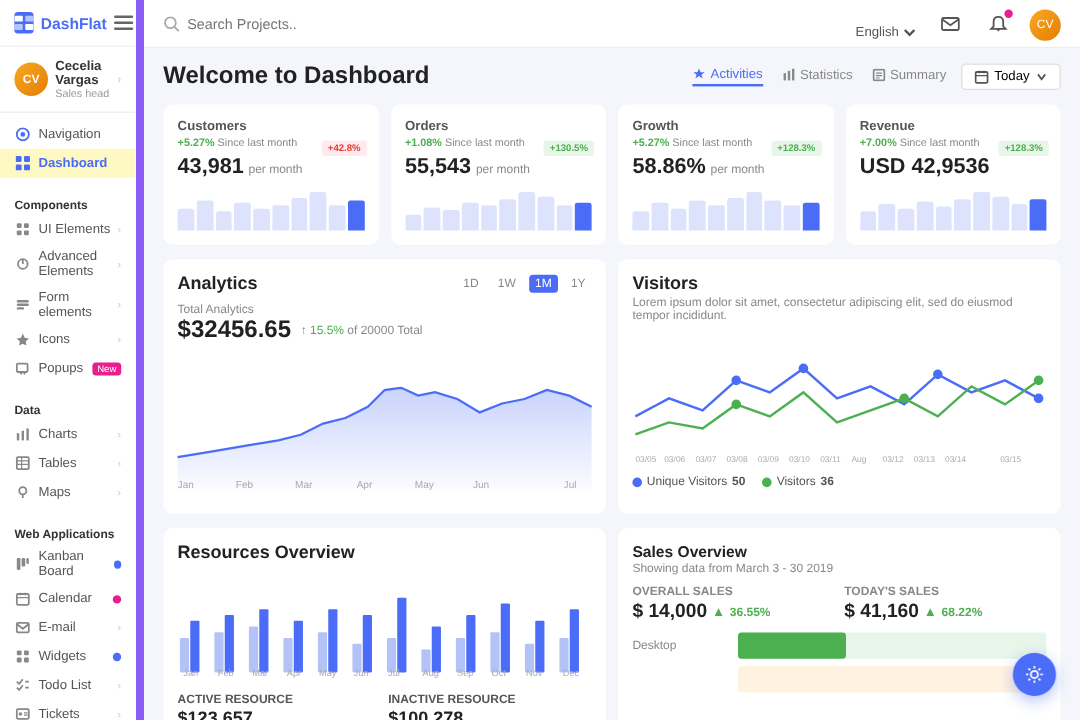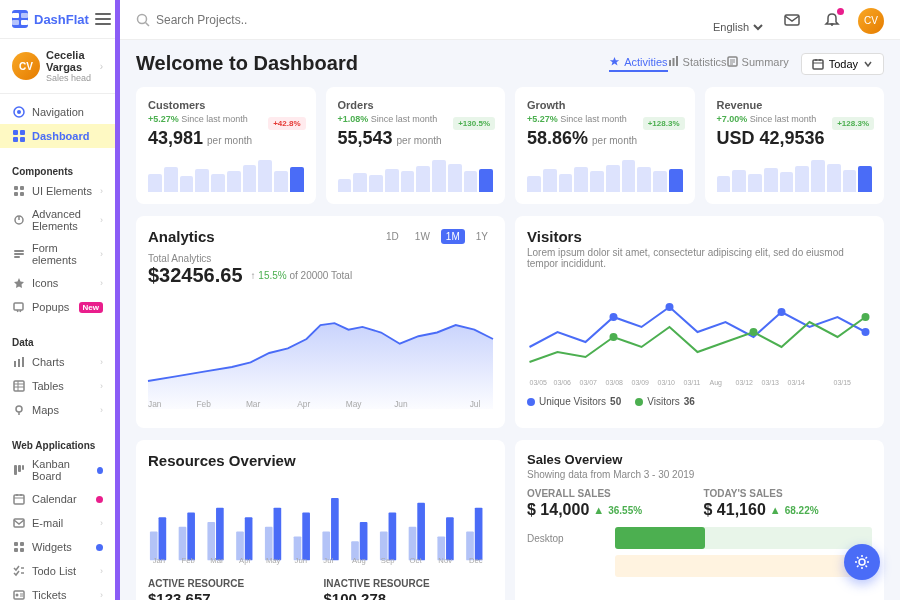--- a/index.html
+++ b/index.html
@@ -1,19 +1,19 @@
 <!DOCTYPE html>
 <html><head>
   <meta charset="utf-8">
   <style>
     * { box-sizing: border-box; margin: 0; padding: 0; }
     body { font-family: -apple-system, BlinkMacSystemFont, 'Segoe UI', sans-serif; background: #f4f6fb; display: flex; height: 600px; overflow: hidden; font-size: 12px; }
 
     
-    .sidebar { width: 120px; background: #fff; border-right: 5px solid #8b5cf6; display: flex; flex-direction: column; height: 600px; overflow-y: auto; flex-shrink: 0; }
+    .sidebar { width: 120px; background: #fff; border-right: 7px solid #8b5cf6; display: flex; flex-direction: column; height: 600px; overflow-y: auto; flex-shrink: 0; }
     .sidebar-logo { padding: 10px 12px; display: flex; align-items: center; gap: 6px; border-bottom: 1px solid #eee; }
     .logo-icon { width: 28px; height: 18px; background: #4a6cf7; border-radius: 3px; display: flex; align-items: center; justify-content: center; }
     .logo-text { font-size: 13px; font-weight: 700; color: #4a6cf7; }
     .hamburger { margin-left: auto; display: flex; flex-direction: column; gap: 3px; cursor: pointer; }
     .hamburger span { width: 16px; height: 2px; background: #666; border-radius: 1px; display: block; }
     .sidebar-user { padding: 10px 12px; display: flex; align-items: center; gap: 6px; border-bottom: 1px solid #eee; }
     .avatar { width: 28px; height: 28px; border-radius: 50%; background: linear-gradient(135deg, #f9a825, #e57c00); display: flex; align-items: center; justify-content: center; color: white; font-size: 10px; font-weight: 700; flex-shrink: 0; }
     .user-info .name { font-size: 11px; font-weight: 600; color: #333; }
     .user-info .role { font-size: 9px; color: #999; }
     .chevron-right { color: #ccc; font-size: 10px; margin-left: auto; }
@@ -21,39 +21,39 @@
     .sidebar-section { padding: 6px 0; }
     .sidebar-item { padding: 5px 12px; display: flex; align-items: center; gap: 6px; cursor: pointer; position: relative; }
     .sidebar-item.active { background: #fef9c3; }
     .sidebar-item.active .item-label { color: #4a6cf7; font-weight: 600; }
     .sidebar-item .item-icon { width: 14px; height: 14px; flex-shrink: 0; display: flex; align-items: center; justify-content: center; }
     .sidebar-item .item-label { font-size: 11px; color: #555; }
     .sidebar-item .item-arrow { margin-left: auto; font-size: 9px; color: #ccc; }
     .sidebar-item .dot { width: 7px; height: 7px; border-radius: 50%; margin-left: auto; }
     .dot-blue { background: #4a6cf7; }
     .dot-pink { background: #e91e8c; }
-    .badge-new { background: #e91e8c; color: white; font-size: 8px; padding: 1px 4px; border-radius: 3px; margin-left: auto; font-weight: bold; }
+    .badge-new { background: #e91e8c; color: white; font-size: 8px; padding: 1px 4px; border-radius: 3px; margin-left: auto; }
     .section-header { padding: 6px 12px 2px; font-size: 10px; font-weight: 700; color: #333; }
 
     
     .main { flex: 1; display: flex; flex-direction: column; overflow: hidden; }
     .topbar { background: #fff; border-bottom: 1px solid #eee; padding: 0 16px; height: 40px; display: flex; align-items: center; gap: 10px; flex-shrink: 0; }
     .search-box { flex: 1; display: flex; align-items: center; gap: 6px; }
     .search-input { border: none; outline: none; font-size: 12px; color: #666; background: transparent; width: 180px; }
     .topbar-right { display: flex; align-items: flex-end; gap: 12px; margin-left: auto; }
     .lang-select { font-size: 11px; color: #555; border: none; background: transparent; cursor: pointer; }
     .icon-btn { width: 28px; height: 28px; border-radius: 50%; display: flex; align-items: center; justify-content: center; cursor: pointer; position: relative; }
     .notif-dot { width: 7px; height: 7px; border-radius: 50%; background: #e91e8c; position: absolute; top: 2px; right: 2px; }
     .user-avatar-top { width: 26px; height: 26px; border-radius: 50%; background: linear-gradient(135deg, #f9a825, #e57c00); display: flex; align-items: center; justify-content: center; color: white; font-size: 10px; }
 
     
     .content { flex: 1; overflow-y: auto; padding: 12px 16px; }
     .page-header { display: flex; align-items: center; justify-content: space-between; margin-bottom: 12px; }
     .page-title { font-size: 20px; font-weight: 700; color: #222; }
-    .tabs { display: flex; align-items: flex-start; }
+    .tabs { display: flex; align-items: center; gap: 16px; }
     .tab { font-size: 11px; color: #888; cursor: pointer; display: flex; align-items: center; gap: 4px; padding-bottom: 2px; }
     .tab.active { color: #4a6cf7; border-bottom: 2px solid #4a6cf7; }
     .date-btn { background: white; border: 1px solid #ddd; border-radius: 4px; padding: 4px 10px; font-size: 11px; cursor: pointer; display: flex; align-items: center; gap: 5px; }
 
     
     .kpi-row { display: grid; grid-template-columns: repeat(4, 1fr); gap: 10px; margin-bottom: 12px; }
     .kpi-card { background: white; border-radius: 8px; padding: 12px; position: relative; overflow: hidden; }
     .kpi-label { font-size: 11px; font-weight: 600; color: #555; margin-bottom: 3px; }
     .kpi-change { font-size: 9px; color: #888; margin-bottom: 4px; }
     .kpi-change .pos { color: #4caf50; font-weight: 600; }

